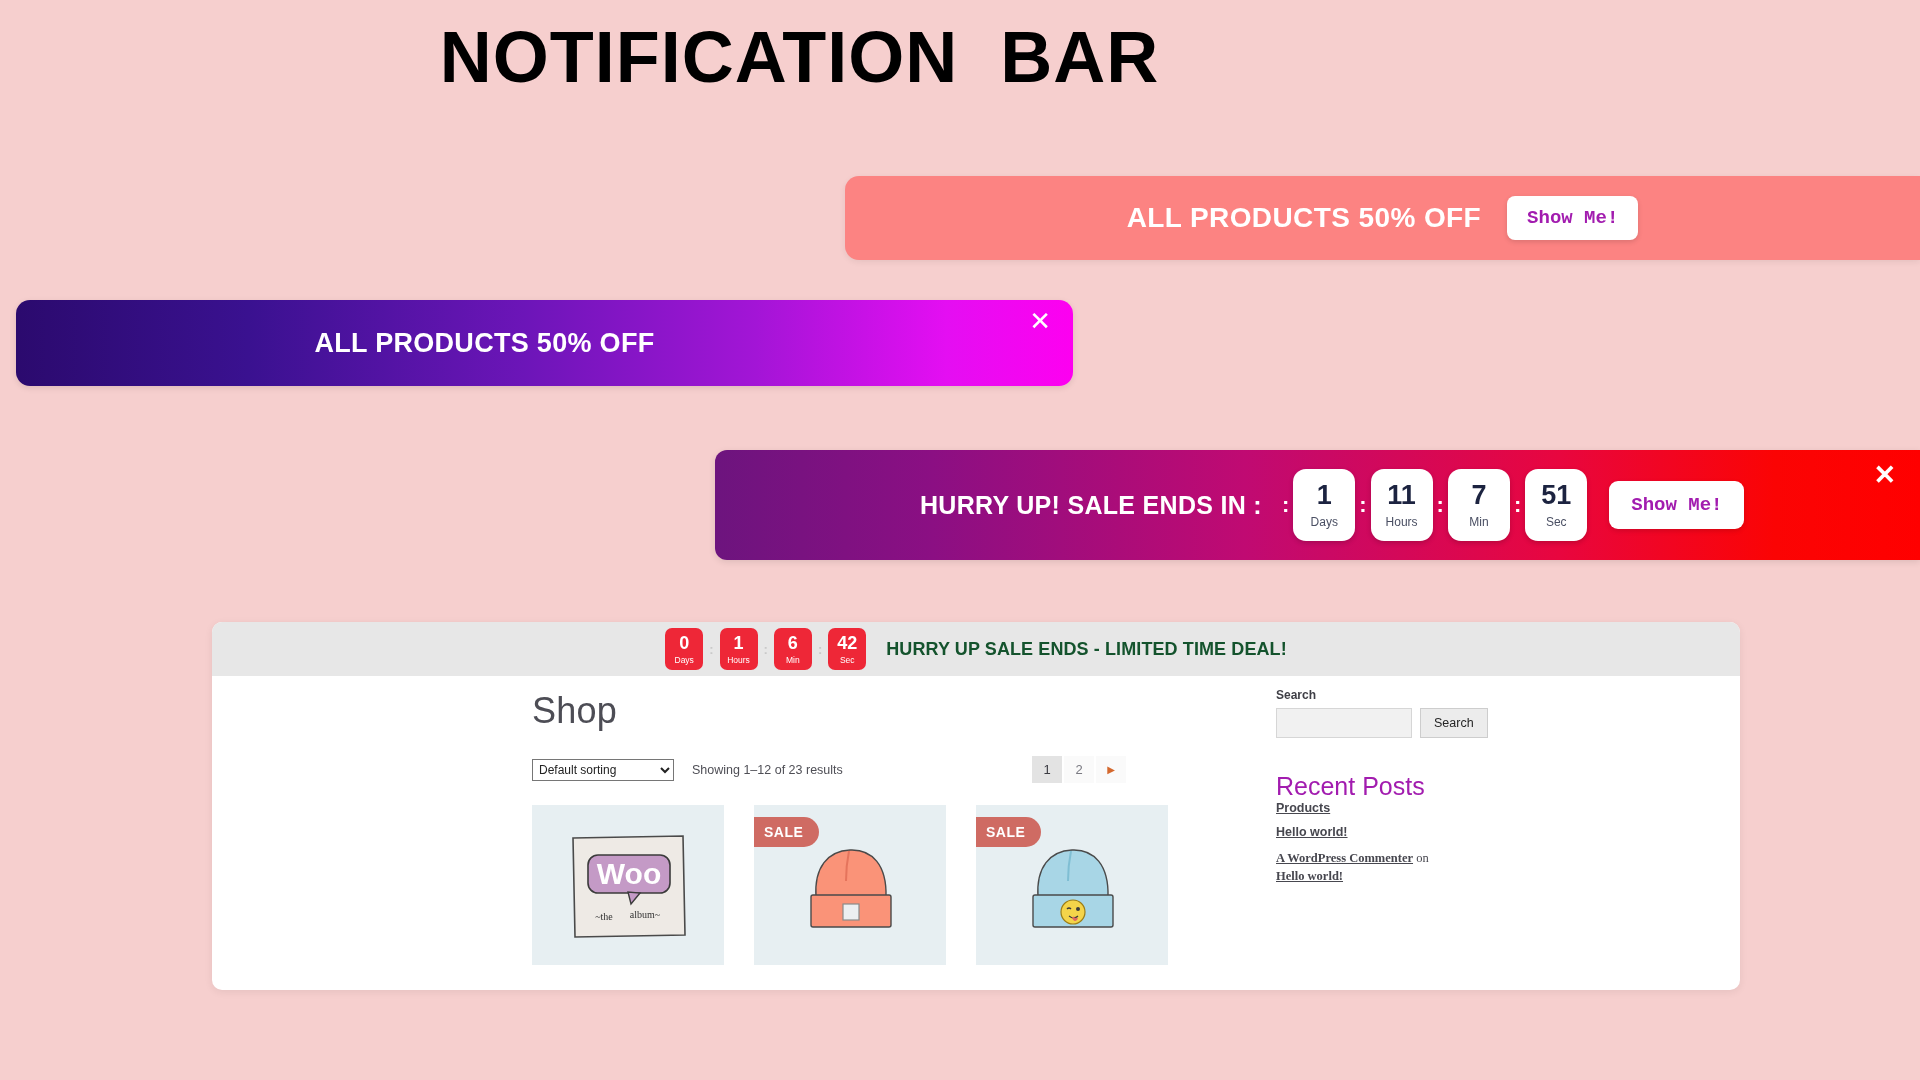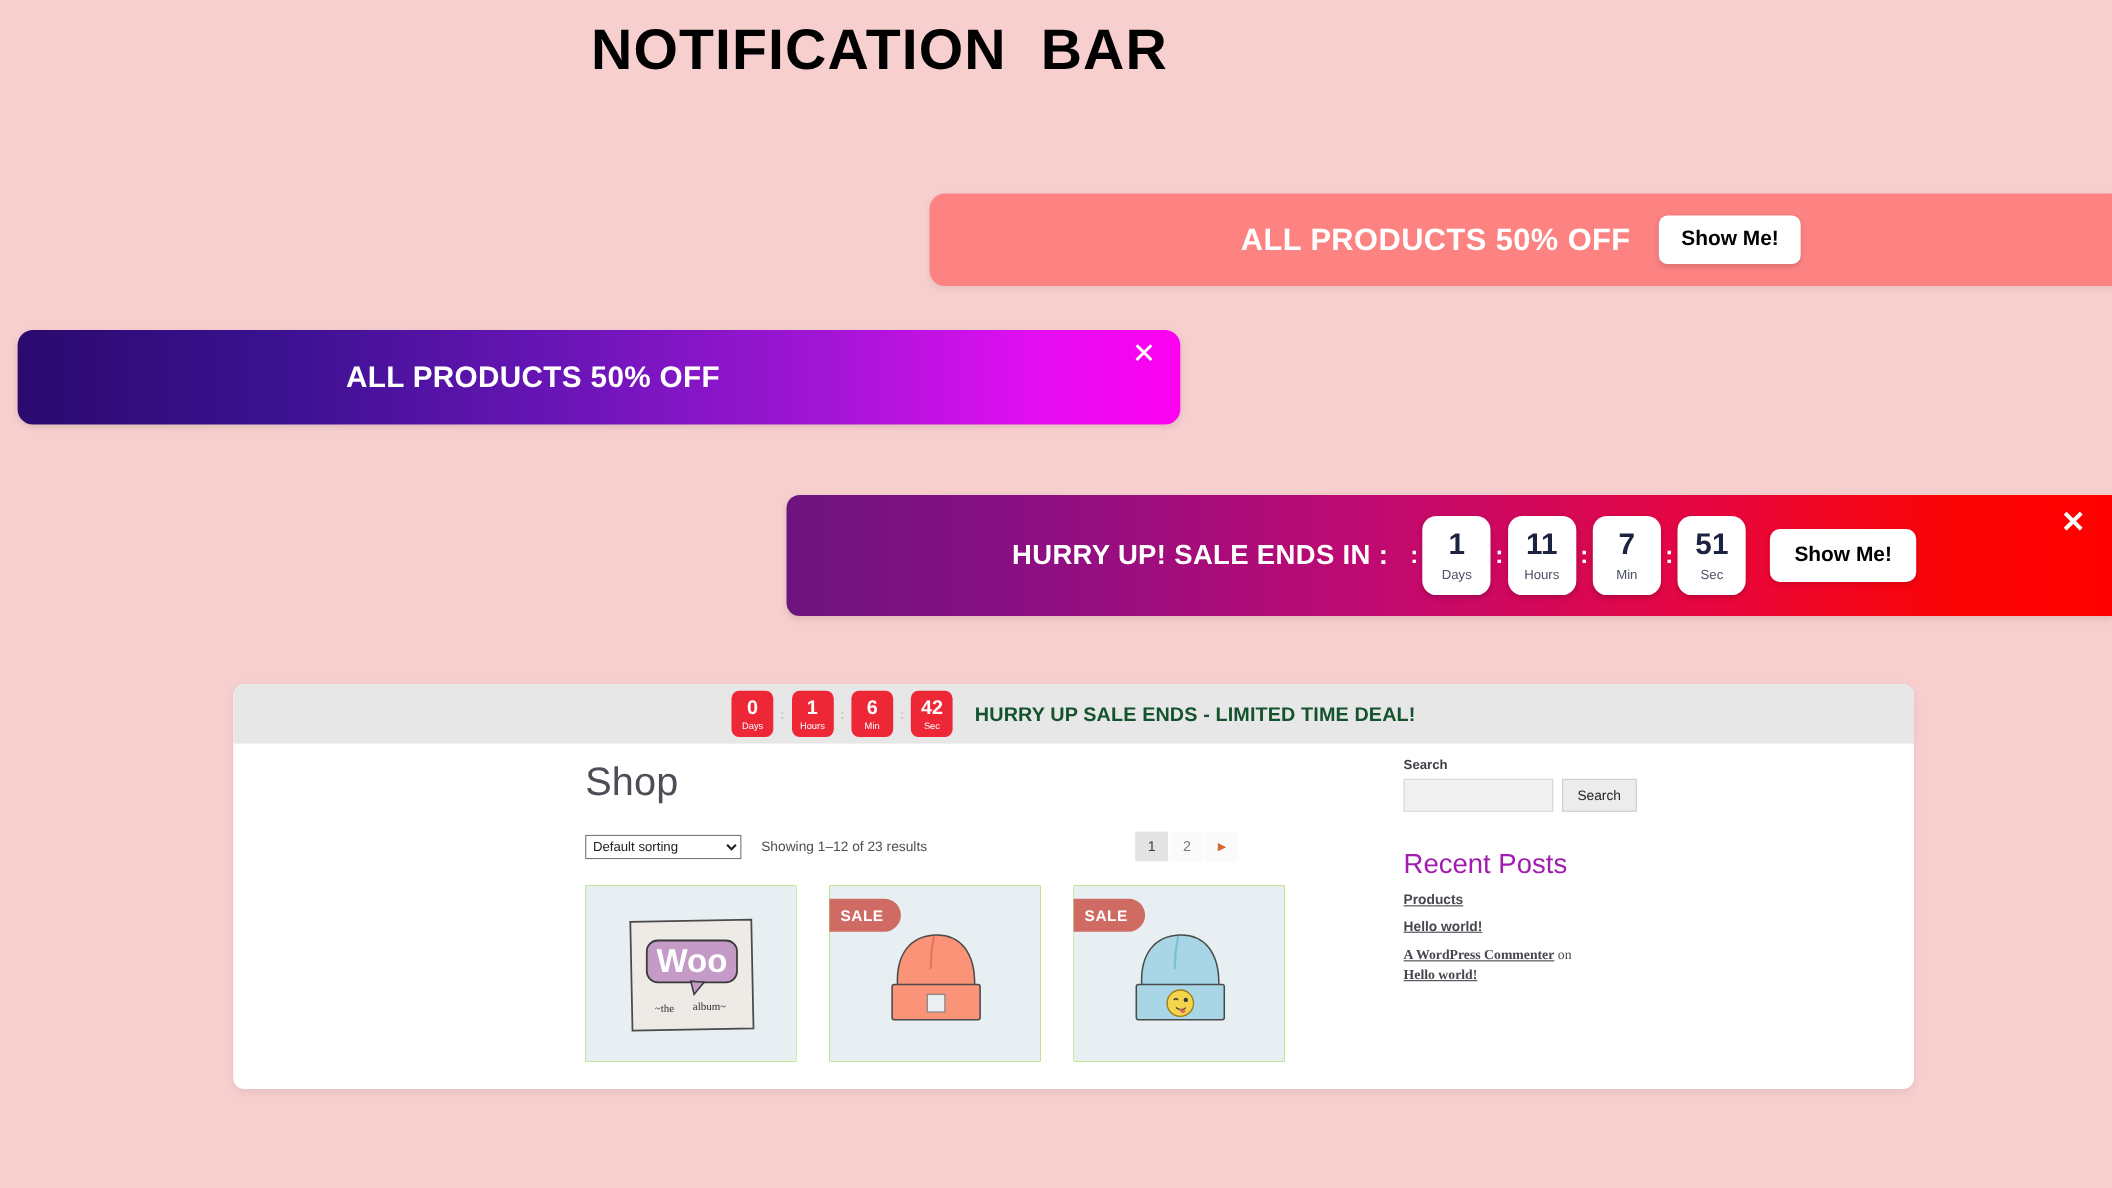--- a/index.html
+++ b/index.html
@@ -8,21 +8,21 @@
     background: #f6cfce;
     font-family: "Liberation Sans", sans-serif;
     overflow: hidden;
   }
   .page { position: relative; width: 1920px; height: 1080px; }
 
   
   .page-title {
     position: absolute; top: 16px; left: 0; width: 1599px;
     text-align: center;
-    font-size: 52px;
+    font-size: 72px;
     font-weight: 800;
     letter-spacing: 1px;
     color: #000;
     font-family: "Liberation Sans", sans-serif;
     white-space: pre;
   }
 
   
   .bar-salmon {
     position: absolute;
@@ -35,27 +35,27 @@
     box-shadow: 0 2px 6px rgba(0,0,0,.07);
   }
   .bar-salmon .msg {
     color: #fff;
     font-size: 28px;
     font-weight: 800;
     letter-spacing: .4px;
   }
   .btn-white {
     background: #fff;
-    color: #000000;
+    color: #a21caf;
     border: none;
     border-radius: 8px;
     padding: 11px 20px;
     font-size: 19px;
     font-weight: 600;
-    font-family: Liberation Sans, sans-serif;
+    font-family: Liberation Mono, monospace;
     cursor: pointer;
     box-shadow: 0 2px 5px rgba(0,0,0,.13);
   }
 
   
   .bar-purple {
     position: absolute;
     left: 16px; top: 300px;
     width: 1057px; height: 86px;
     background: linear-gradient(90deg, #2b0a6e 0%, #3a1190 22%, #6c15b8 48%, #a315d6 70%, #e40ef2 88%, #fd00f0 100%);
@@ -202,21 +202,21 @@
   .side-search button {
     height: 30px; padding: 0 13px;
     border: 1px solid #cdcdcd; background: #ececec;
     font-size: 12.5px; color: #262626; cursor: pointer;
     font-family: "Liberation Sans", sans-serif;
   }
   .side-h {
     font-size: 25px; font-weight: 300; color: #a21caf;
     margin-top: 34px;
   }
-  .side-links { margin-top: 10px; }
+  .side-links { }
   .side-links a, .side-text a {
     display: block;
     font-size: 12.5px; color: #47474f;
     text-decoration: underline; font-weight: 700;
     margin-bottom: 10px; cursor: pointer;
   }
   .side-text {
     font-size: 12.5px; color: #47474f; 
     line-height: 1.45; width: 172px; font-family: Liberation Serif, serif;
   }

